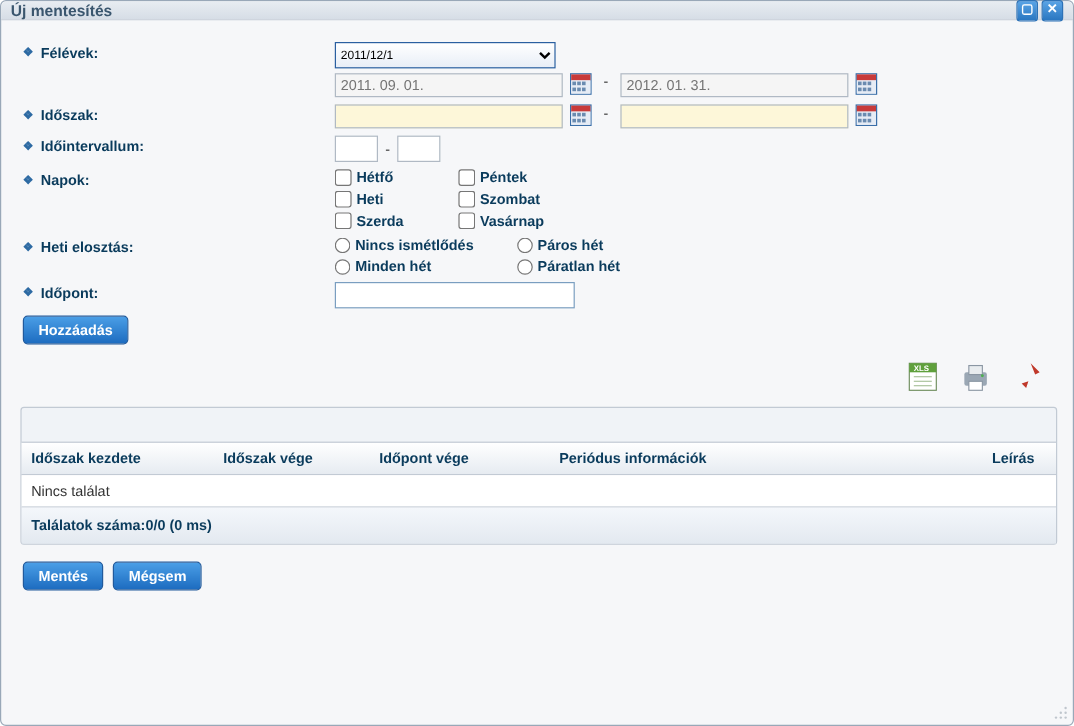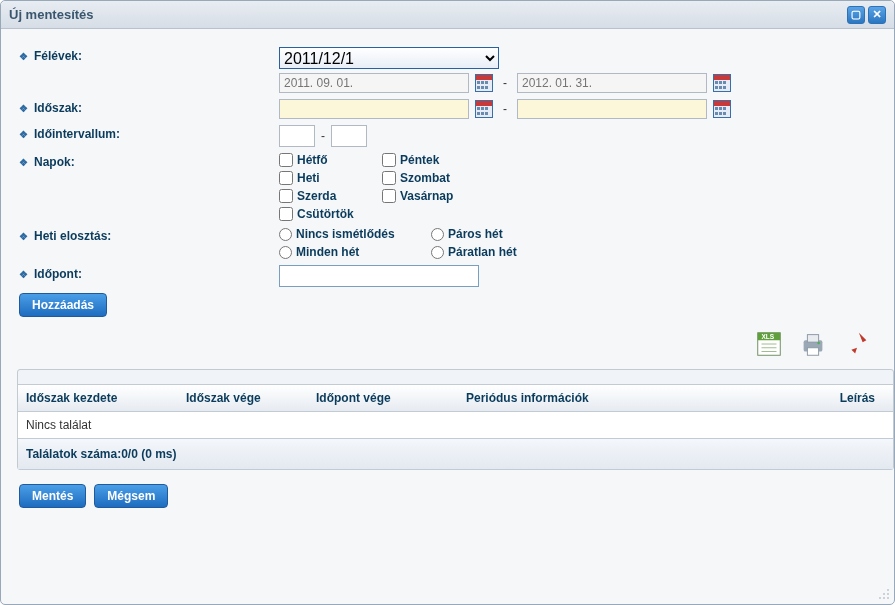--- a/index.html
+++ b/index.html
@@ -16,21 +16,21 @@
     width: 895px;
     height: 605px;
     border: 1px solid #99a8b8;
     background: #f6f7f9;
     border-radius: 5px;
     position: relative;
   }
   .titlebar {
     background: linear-gradient(#e8edf2, #d6dde6);
     border-bottom: 1px solid #b8c2cd;
-    height: 28px;
+    height: 16px;
     display: flex;
     align-items: center;
     padding: 0 8px;
     border-radius: 5px 5px 0 0;
   }
   .titlebar .title {
     color: #3a566e;
     font-weight: bold;
     font-size: 13px;
     flex: 1;
@@ -58,26 +58,26 @@
     display: flex;
     align-items: center;
     gap: 6px;
     color: #0a3b5c;
     font-weight: bold;
     padding-top: 2px;
   }
   .bullet { color:#2d6aa3; font-size:10px; }
   .form-row .fld { flex: 1; }
   select.sem {
-    width: 220px; height: 22px;
+    width: 184px; height: 22px;
     border: 1px solid #2a5fa0;
     background: linear-gradient(#ffffff,#e8eef7);
-    font-size: 16px;
-  }
-  .daterow { display:flex; align-items:center; gap:6px; margin-top:4px; }
+    font-size: 10px;
+  }
+  .daterow { display:flex; align-items:flex-start; gap:6px; margin-top:4px; }
   .dateinput {
     height: 20px;
     border: 1px solid #b0b9c4;
     padding: 0 4px;
     font-size: 12px;
     color: #888;
     background:#f5f5f5;
   }
   .dateinput.w { width: 190px; }
   .dateinput.h { background:#fdf7d9; width:190px; color:#333; }
@@ -125,25 +125,25 @@
     cursor: pointer;
   }
   .toolbar-icons {
     display:flex; justify-content:flex-end; gap:14px;
     padding: 4px 22px 6px 0;
     align-items:center;
   }
   .icon-xls, .icon-print, .icon-pin { width:30px; height:30px; cursor:pointer; }
   .icon-xls svg, .icon-print svg, .icon-pin svg { width:100%; height:100%; }
   .grid-wrap {
-    margin: 4px 0 10px 16px;
+    margin: 4px 13px 10px 16px;
     border: 1px solid #c2cad4;
     background: #f0f3f7;
     border-radius: 3px;
-    padding-top: 14px;
+    padding-top: 28px;
   }
   .grid-head {
     display:flex;
     background: linear-gradient(#ffffff, #e6ebf1);
     border-top: 1px solid #c2cad4;
     border-bottom: 1px solid #c2cad4;
     color:#0a3b5c;
     font-weight:bold;
   }
   .grid-head div { padding:6px 8px; }
@@ -296,24 +296,20 @@
               <input type="checkbox" style="">
               <span>Szombat</span>
             </label>
           <label class="ck">
               <input type="checkbox" style="">
               <span>Szerda</span>
             </label>
           <label class="ck">
               <input type="checkbox" style="">
               <span>Vasárnap</span>
-            </label>
-          <label class="ck" style="grid-column:1/3">
-              <input type="checkbox" style="">
-              <span>Csütörtök</span>
             </label>
         </div>
       </div>
     </div>
 
     <div class="form-row">
       <div class="lbl">
         <span class="bullet">❖</span>
         <span>Heti elosztás:</span>
       </div>

